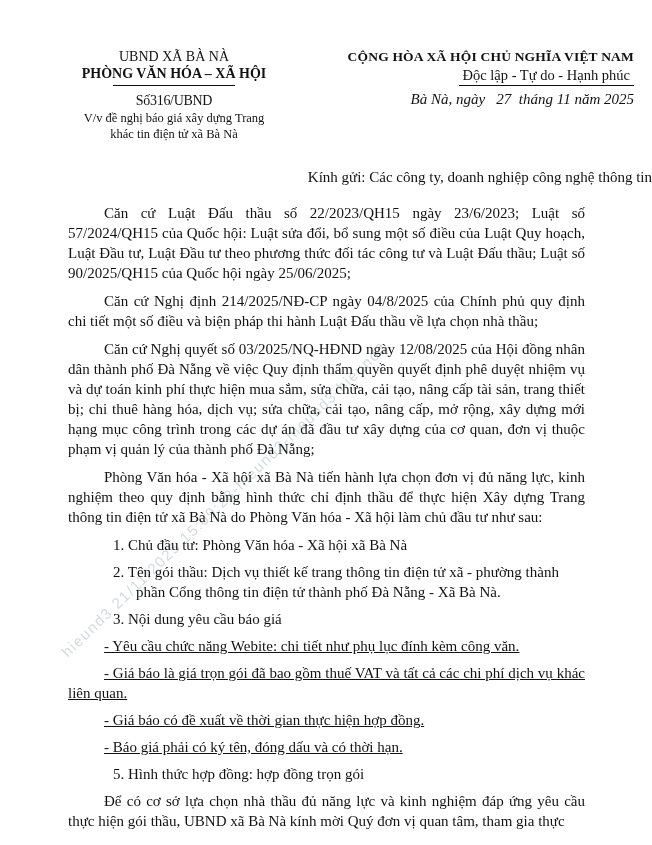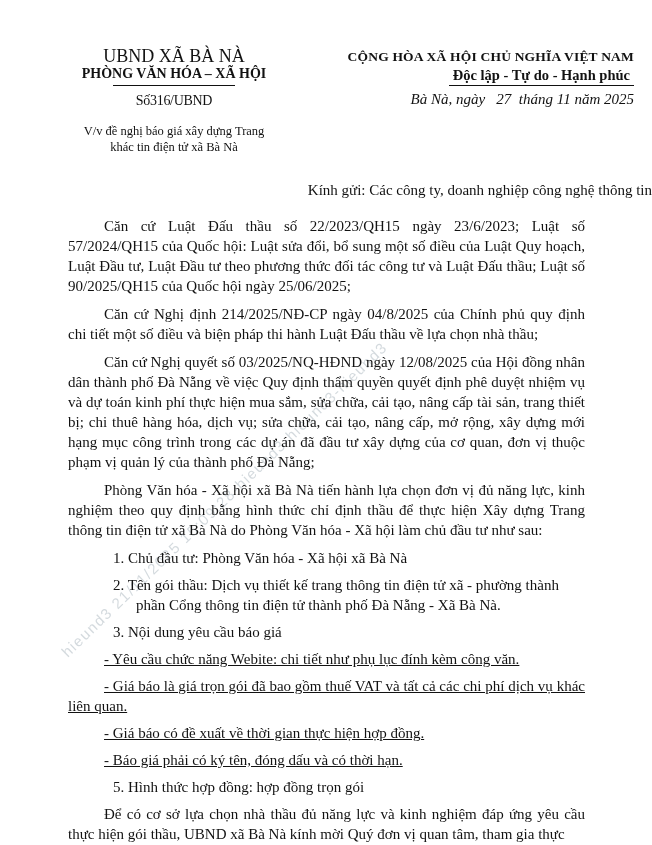--- a/index.html
+++ b/index.html
@@ -40,29 +40,29 @@
     padding:0 18px 0 28px;
   }
   .header-left{
     width:292px;
     text-align:center;
   }
   .header-right{
     width:314px;
     text-align:right;
   }
-  .org-parent{font-size:18px;line-height:17px;}
+  .org-parent{font-size:14px;line-height:17px;}
   .org-name{font-size:14px;line-height:17px;font-weight:bold;}
   .org-rule{width:122px;border-top:1.2px solid #111;margin:3px auto 6px auto;height:0;}
   .doc-number{font-size:14px;line-height:17px;letter-spacing:-0.3px;}
-  .subject{font-size:12.5px;line-height:16px;margin-top:14px;}
+  .subject{font-size:12.5px;line-height:16px;margin-top:1px;}
   .national-title{font-size:13.5px;line-height:17px;font-weight:bold;letter-spacing:0.2px;}
   .motto{
     display:inline-block;
-    font-size:14.5px;line-height:18px;font-weight:bold;
+    font-size:14.5px;line-height:18px;font-weight:normal;
     border-bottom:1.4px solid #111;
     padding:0 4px 1px 4px;
     margin-top:1px;
   }
   .place-date{
     font-size:15px;line-height:19px;
     font-style:italic;
     margin-top:4px;
     white-space:pre;
   }

